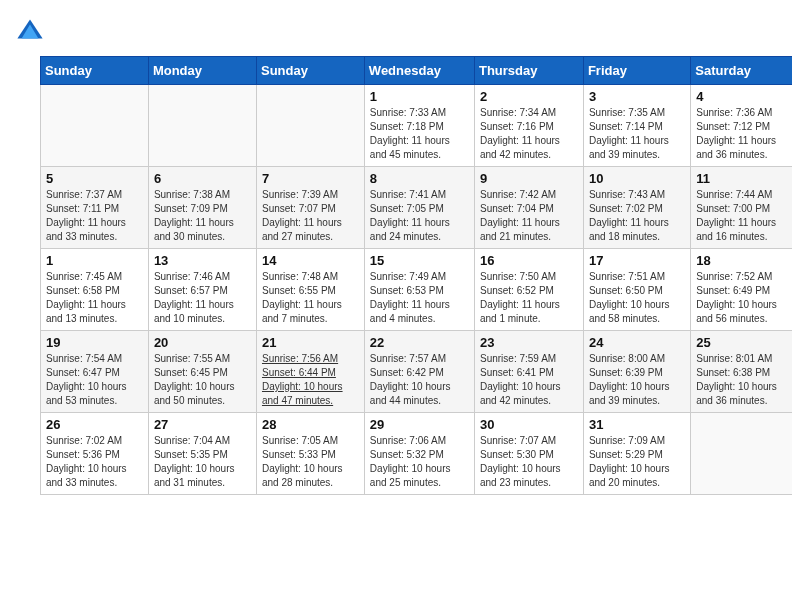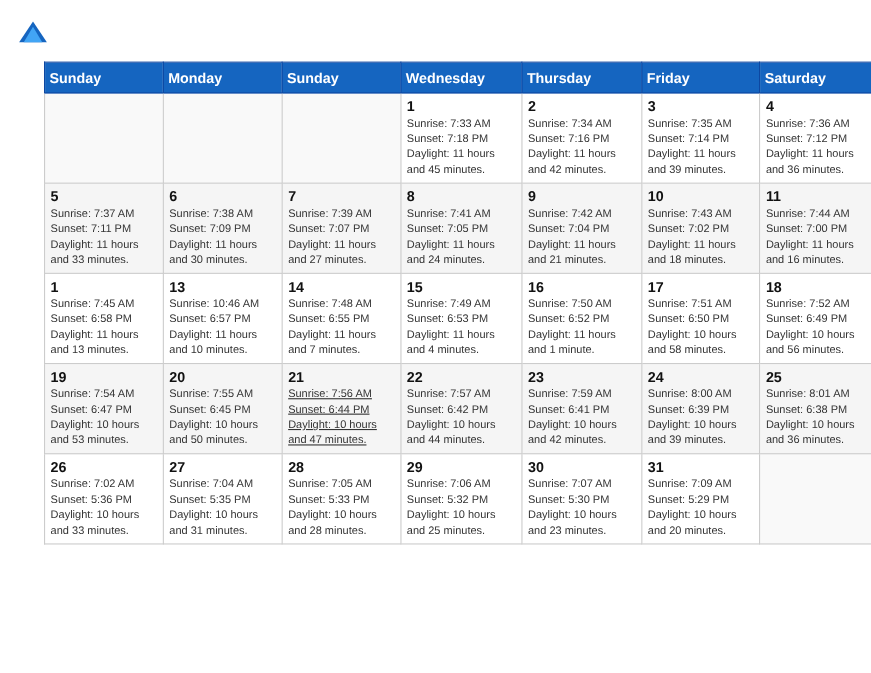--- a/index.html
+++ b/index.html
@@ -221,21 +221,21 @@
       <tr>
         <td>
           <div class="day-number">1</div>
           <div class="day-info" style="white-space: pre-line;">Sunrise: 7:45 AM
 Sunset: 6:58 PM
 Daylight: 11 hours
 and 13 minutes.</div>
         </td>
         <td>
           <div class="day-number">13</div>
-          <div class="day-info" style="white-space: pre-line;">Sunrise: 10:46 AM
+          <div class="day-info" style="white-space: pre-line;">Sunrise: 7:46 AM
 Sunset: 6:57 PM
 Daylight: 11 hours
 and 10 minutes.</div>
         </td>
         <td>
           <div class="day-number">14</div>
           <div class="day-info" style="white-space: pre-line;">Sunrise: 7:48 AM
 Sunset: 6:55 PM
 Daylight: 11 hours
 and 7 minutes.</div>

